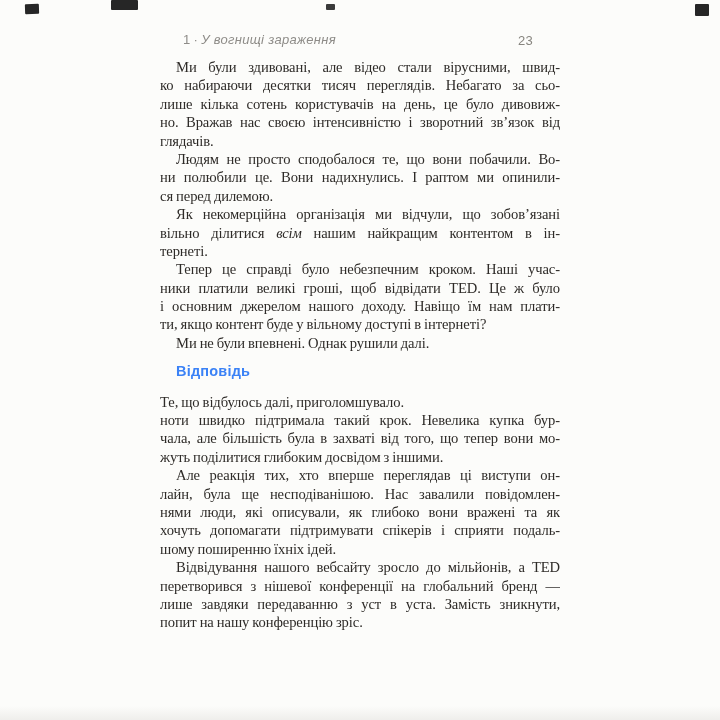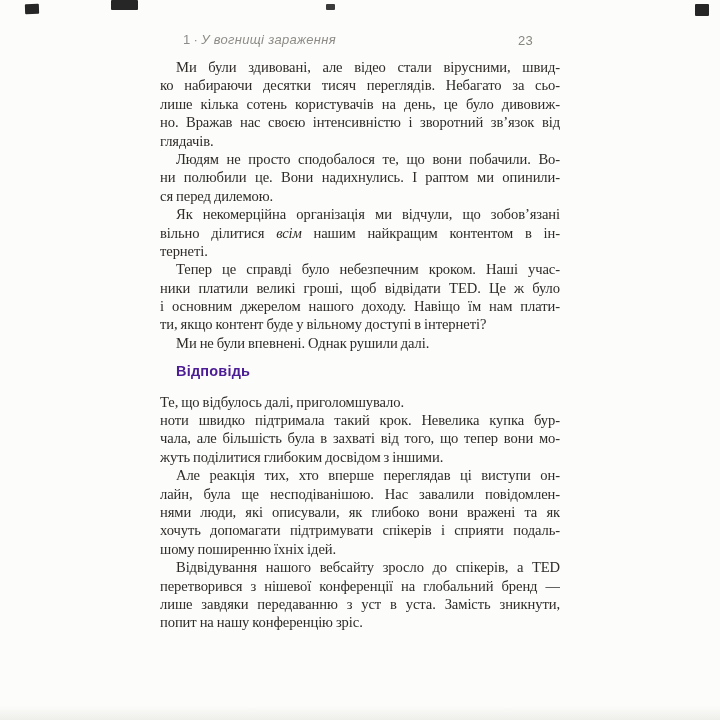--- a/index.html
+++ b/index.html
@@ -28,21 +28,21 @@
     font-size:14.6px;line-height:18.4px;
     letter-spacing:-0.1px;word-spacing:-0.5px;
     text-align:justify;
   }
   .ln{text-align-last:justify;height:18.4px;overflow:hidden;}
   .ln.end{text-align-last:left;}
   .ln.ind{text-indent:16px;}
   .it{font-style:italic;}
   .heading{
     font-family:"Liberation Sans",sans-serif;
-    font-size:14.5px;font-weight:bold;color:#4c1d95;
+    font-size:14.5px;font-weight:bold;color:#3b82f6;
     line-height:18.4px;letter-spacing:.2px;
     margin:10px 0 12px 16px;text-align:left;text-align-last:left;
   }
   
   .artifact{position:absolute;background:#262626;border-radius:1px;}
   .a1{left:25px;top:4px;width:14px;height:10px;transform:rotate(-2deg);}
   .a2{left:111px;top:0;width:27px;height:10px;}
   .a3{left:326px;top:4px;width:9px;height:6px;background:#3a3a3a;}
   .a4{left:695px;top:4px;width:14px;height:12px;}
   .bottom-shade{
@@ -112,21 +112,21 @@
 
     <div class="para">
       <div class="ln ind">Але реакція тих, хто вперше переглядав ці виступи он-</div>
       <div class="ln">лайн, була ще несподіванішою. Нас завалили повідомлен-</div>
       <div class="ln">нями люди, які описували, як глибоко вони вражені та як</div>
       <div class="ln">хочуть допомагати підтримувати спікерів і сприяти подаль-</div>
       <div class="ln end">шому поширенню їхніх ідей.</div>
     </div>
 
     <div class="para">
-      <div class="ln ind">Відвідування нашого вебсайту зросло до спікерів, а TED</div>
+      <div class="ln ind">Відвідування нашого вебсайту зросло до мільйонів, а TED</div>
       <div class="ln">перетворився з нішевої конференції на глобальний бренд —</div>
       <div class="ln">лише завдяки передаванню з уст в уста. Замість зникнути,</div>
       <div class="ln end">попит на нашу конференцію зріс.</div>
     </div>
 
   </div>
 
   <div class="bottom-shade"></div>
 </div>
 

